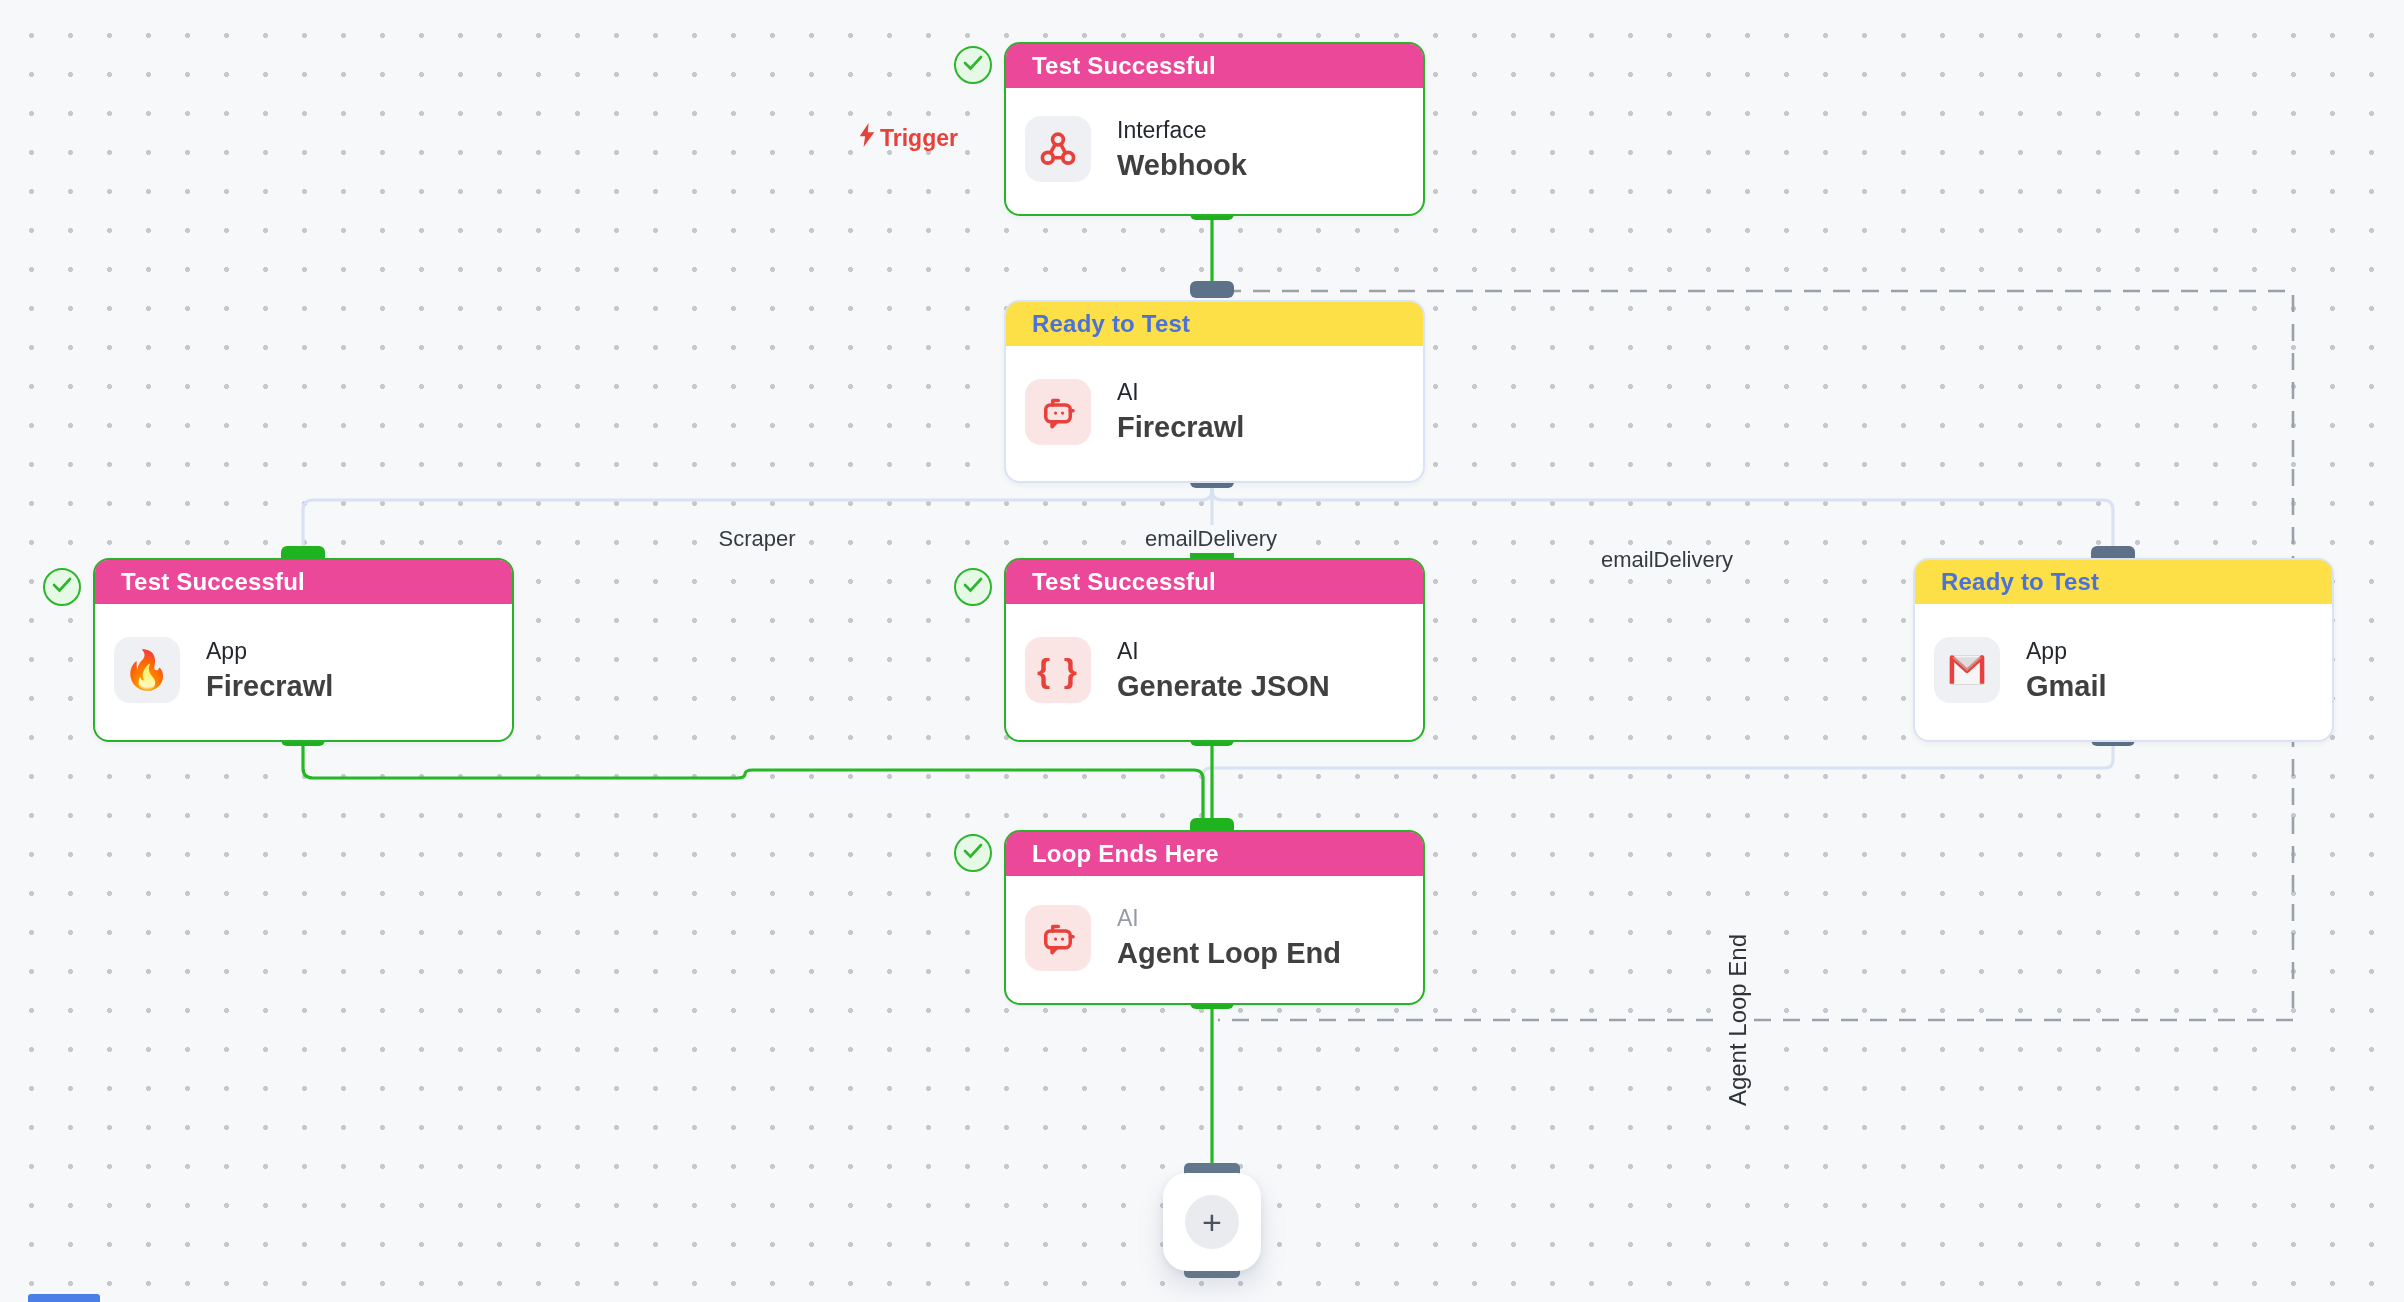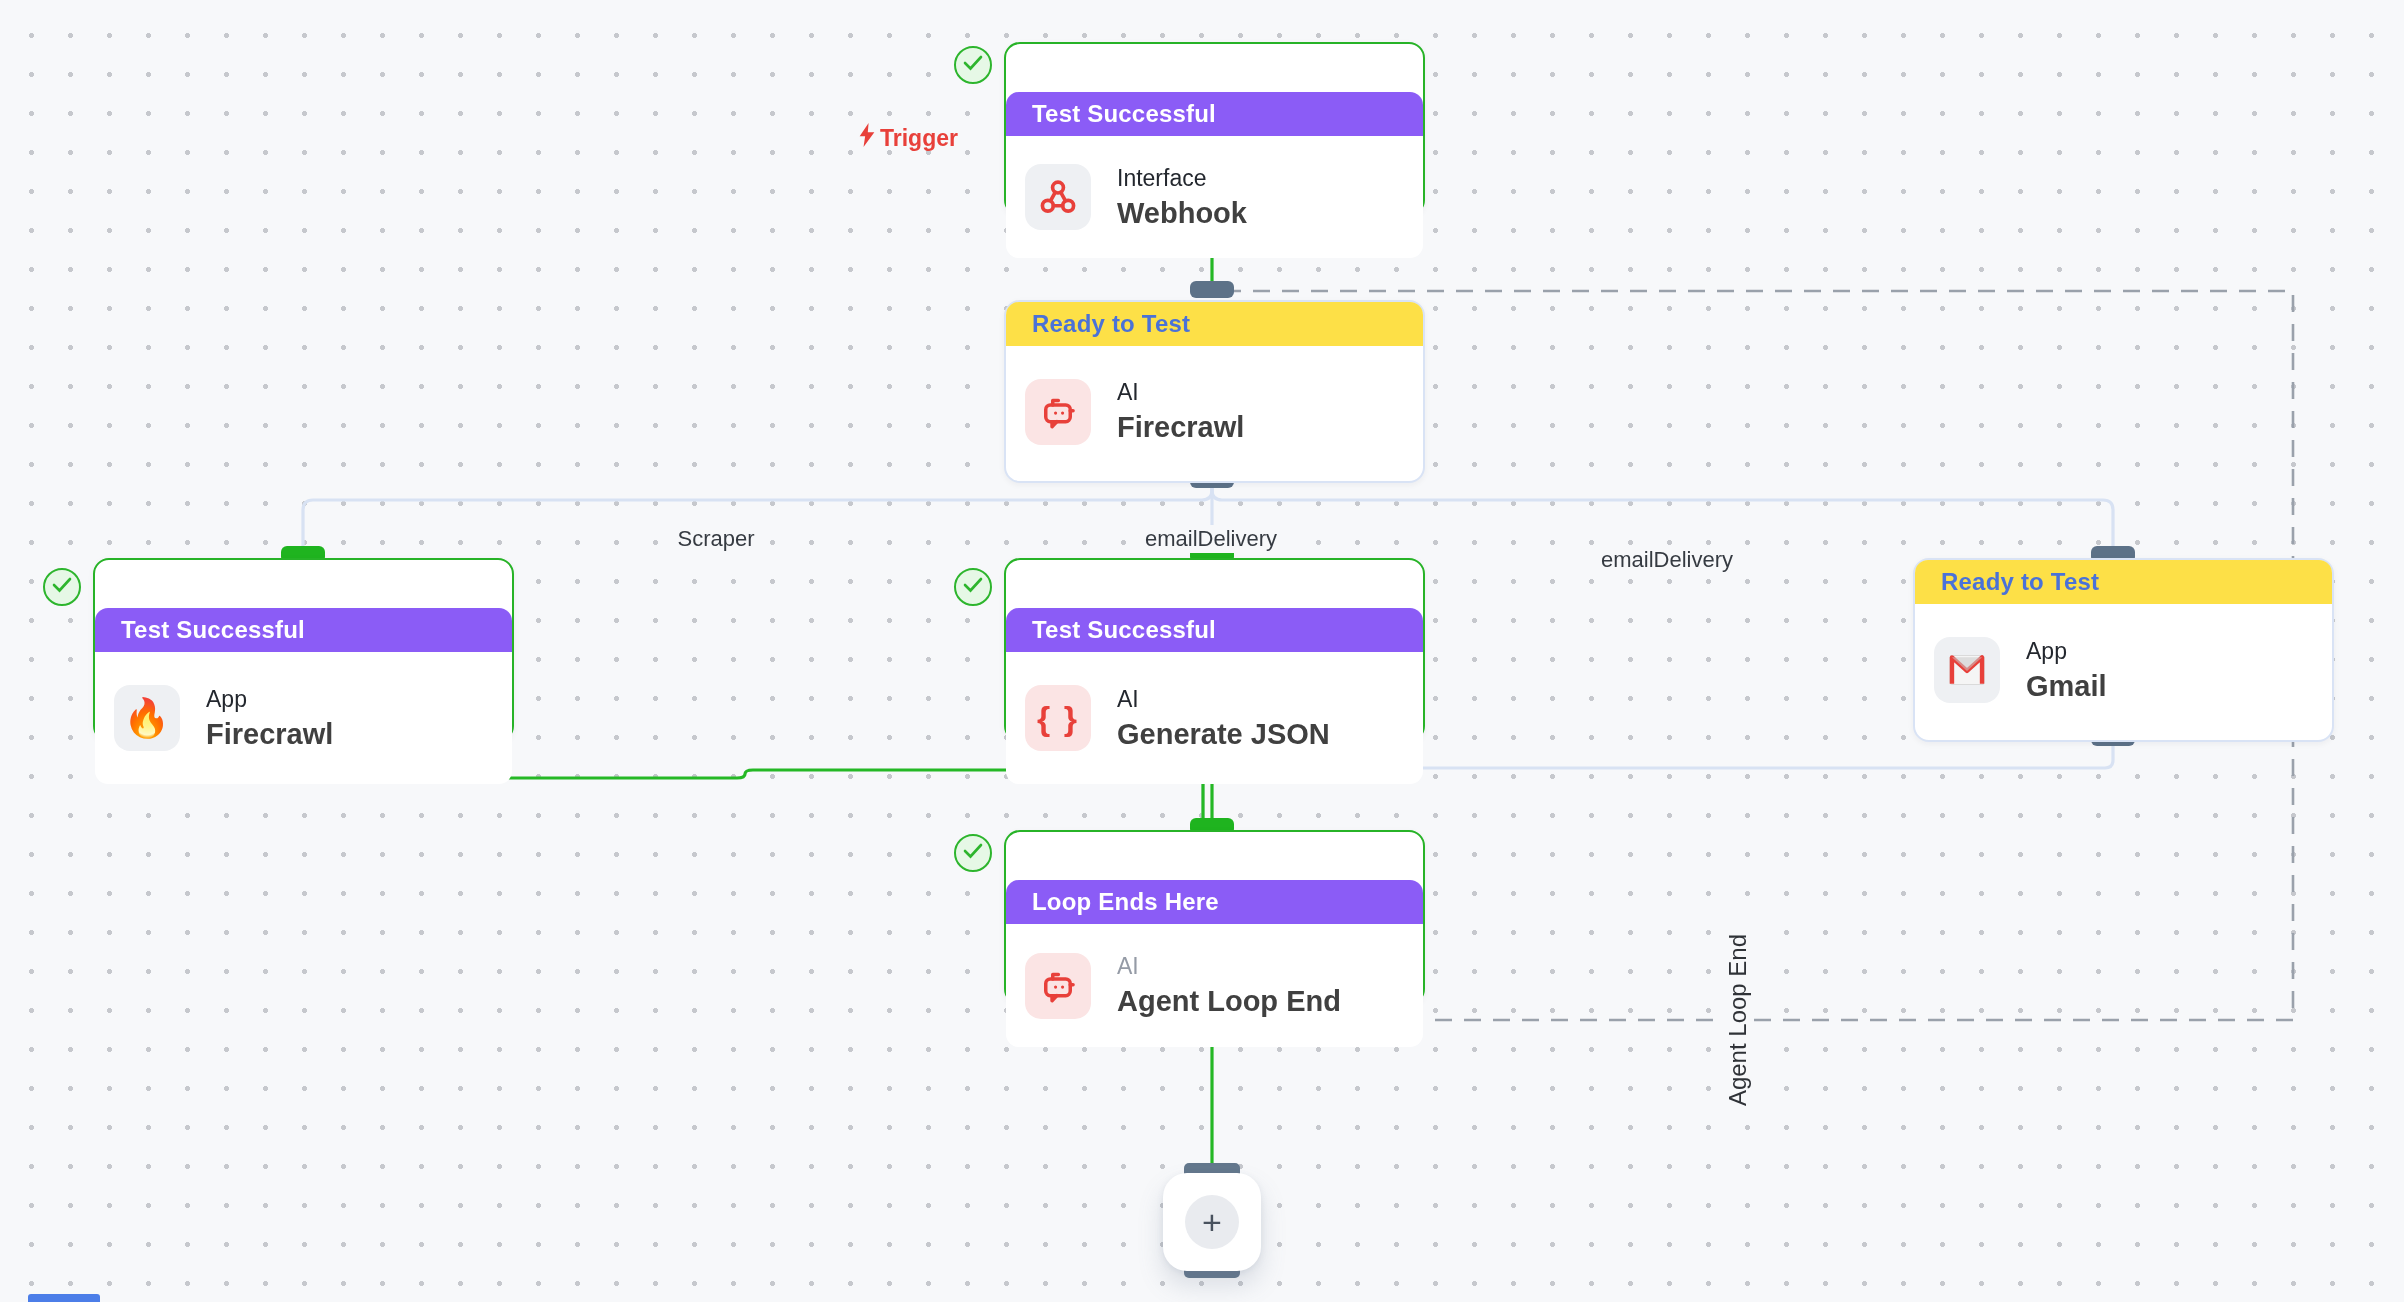--- a/index.html
+++ b/index.html
@@ -20,21 +20,21 @@
     position:absolute;width:417px;border-radius:16px;
     background:#fff;box-shadow:0 2px 6px rgba(16,24,40,.05);
   }
   .node.success{border:2.5px solid #27b327;}
   .node.ready{border:2.5px solid #d9e3f5;}
   .node-header{
     height:44px;display:flex;align-items:center;padding-left:26px;
     border-top-left-radius:13px;border-top-right-radius:13px;
     font-size:24px;font-weight:bold;letter-spacing:.2px;
   }
-  .success .node-header{background:#8b5cf6;color:#ffffff;margin-top:48px;}
+  .success .node-header{background:#ec4899;color:#ffffff;}
   .ready .node-header{background:#fde047;color:#4a72d8;}
   .node-body{
     display:flex;align-items:center;gap:26px;padding:0 19px;
     background:#fff;border-bottom-left-radius:13px;border-bottom-right-radius:13px;
   }
   .icon-tile{
     width:66px;height:66px;border-radius:16px;flex:0 0 auto;
     display:flex;align-items:center;justify-content:center;
   }
   .tile-gray{background:#eef0f3;}
@@ -115,21 +115,21 @@
       <rect x="1190" y="728" width="44" height="18" rx="6" fill="#1fb41f"></rect>
       <rect x="2091" y="546" width="44" height="17" rx="6" fill="#5d7288"></rect>
       <rect x="2091" y="728" width="44" height="18" rx="6" fill="#5d7288"></rect>
       <rect x="1190" y="818" width="44" height="17" rx="6" fill="#1fb41f"></rect>
       <rect x="1190" y="991" width="44" height="18" rx="6" fill="#1fb41f"></rect>
       <rect x="1184" y="1163" width="56" height="16" rx="5" fill="#64788d"></rect>
       <rect x="1184" y="1262" width="56" height="16" rx="5" fill="#64788d"></rect>
     </g>
   </svg>
 
-  <div class="edge-label" style="left:716px;top:525px">Scraper</div>
+  <div class="edge-label" style="left:757px;top:525px">Scraper</div>
   <div class="edge-label" style="left:1211px;top:525px">emailDelivery</div>
   <div class="edge-label" style="left:1667px;top:546px">emailDelivery</div>
 
   <div class="trigger-label" style="left:858px;top:123px">
     <span>
       <svg width="18" height="24" viewBox="0 0 12 18">
           <path d="M7.2 0 L0.5 10 H4.6 L3.4 18 L11.5 7 H6.6 Z" fill="#e8403a"></path>
         </svg>
     </span>
     <span>Trigger</span>

